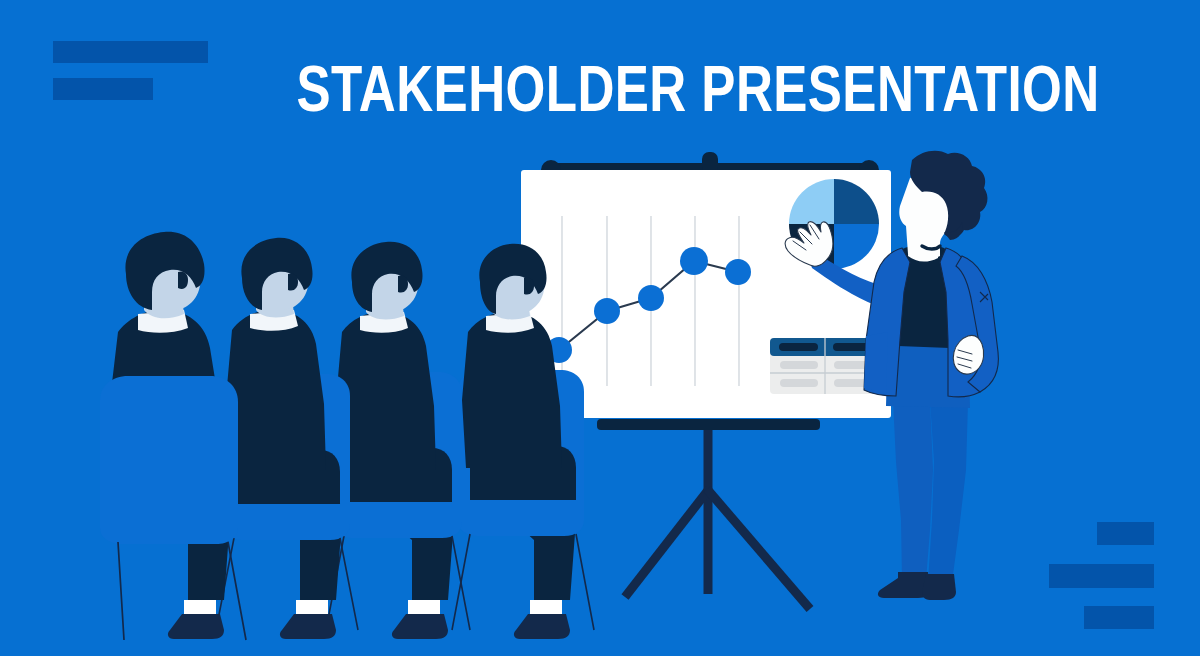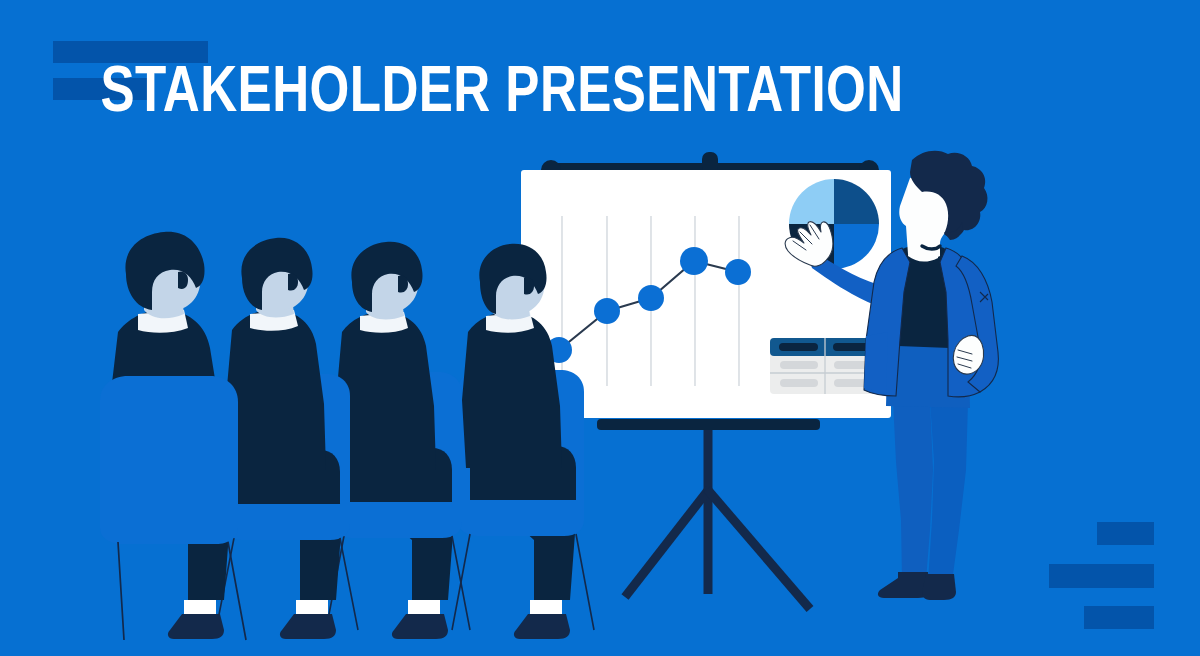--- a/index.html
+++ b/index.html
@@ -23,21 +23,21 @@
     inset: 0;
     width: 1200px;
     height: 656px;
     display: block;
   }
   #title-layer {
     position: absolute;
     left: 0;
     top: 57px;
     width: 1200px;
-    text-align: left;
+    text-align: right;
     pointer-events: none;
   }
   #page-title {
     display: inline-block;
     color: #ffffff;
     font-family: "Liberation Sans Narrow", "Liberation Sans", sans-serif;
     font-size: 64px;
     line-height: 64px;
     font-weight: 700;
     letter-spacing: 0.5px;

